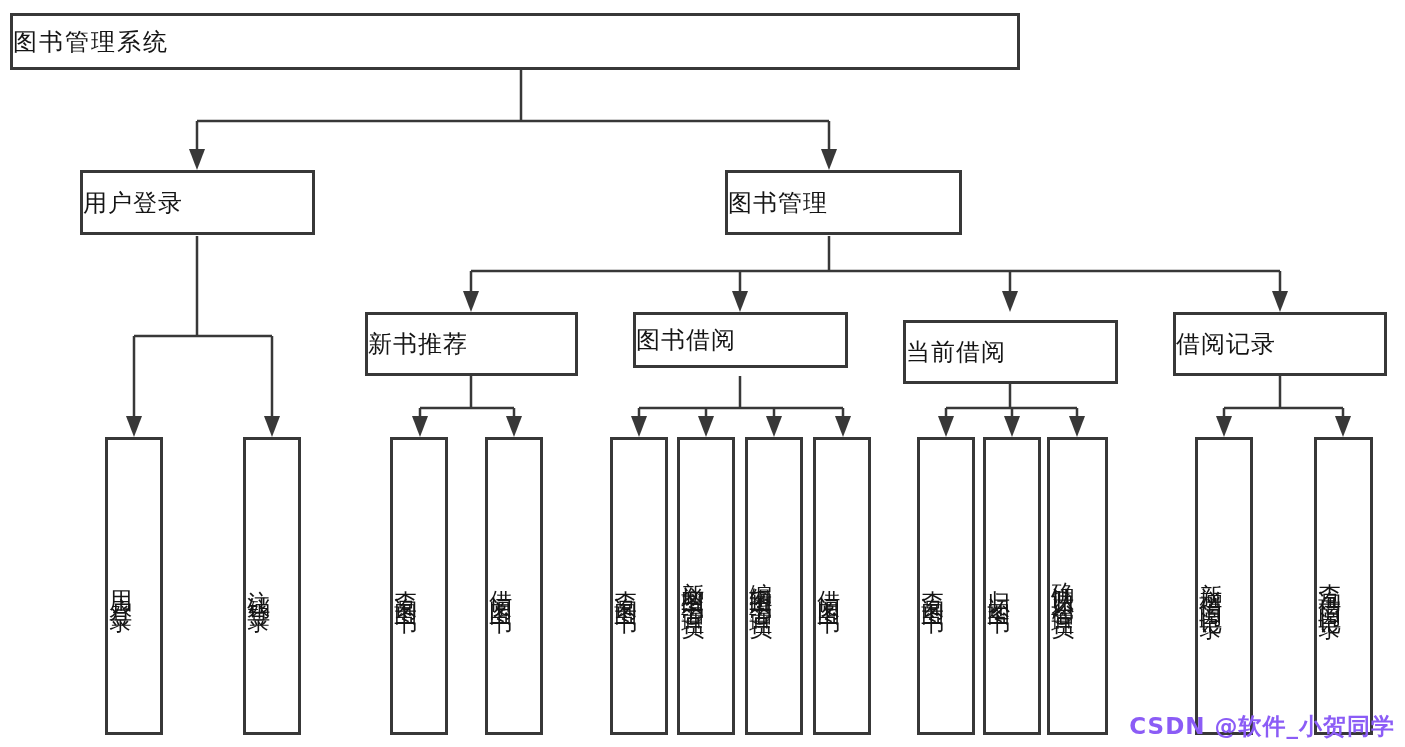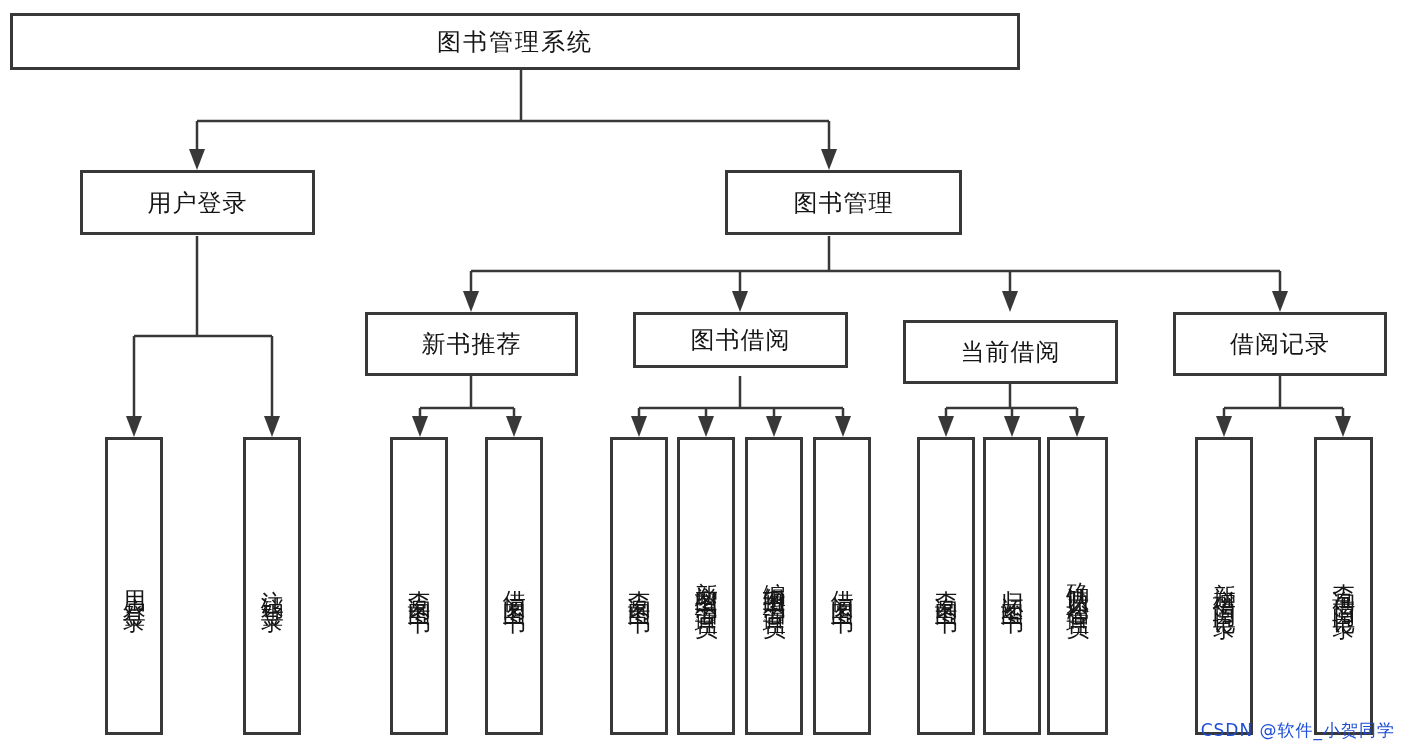--- a/index.html
+++ b/index.html
@@ -21,42 +21,42 @@
     pointer-events: none;
   }
   .node {
     position: absolute;
     box-sizing: border-box;
     background: #ffffff;
     border: 3px solid #383838;
     color: #151515;
     display: flex;
     align-items: center;
-    justify-content: center;
     text-align: center;
   }
   .h-node { font-size: 24px; letter-spacing: 1px; }
   .root-node { font-size: 24px; letter-spacing: 2px; }
   .v-node span {
     writing-mode: vertical-rl;
     text-orientation: mixed;
     font-size: 23px;
     line-height: 1.1;
     letter-spacing: 7px;
     white-space: nowrap;
   }
   .v-node.long span { letter-spacing: 5px; }
   .watermark {
     position: absolute;
     right: 10px;
     bottom: 5px;
-    font-size: 17px;
-    color: #1d4ed8;
+    font-size: 23px;
+    color: #8b5cf6;
     letter-spacing: 1px;
     white-space: nowrap;
+    font-weight: bold;
   }
 
   
   #n-root  { left: 10px;  top: 13px;  width: 1010px; height: 57px; }
   #n-login { left: 80px;  top: 170px; width: 235px; height: 65px; }
   #n-mgmt  { left: 725px; top: 170px; width: 237px; height: 65px; }
 
   #n-newrec  { left: 365px;  top: 312px; width: 213px; height: 64px; }
   #n-borrow  { left: 633px;  top: 312px; width: 215px; height: 56px; }
   #n-current { left: 903px;  top: 320px; width: 215px; height: 64px; }

